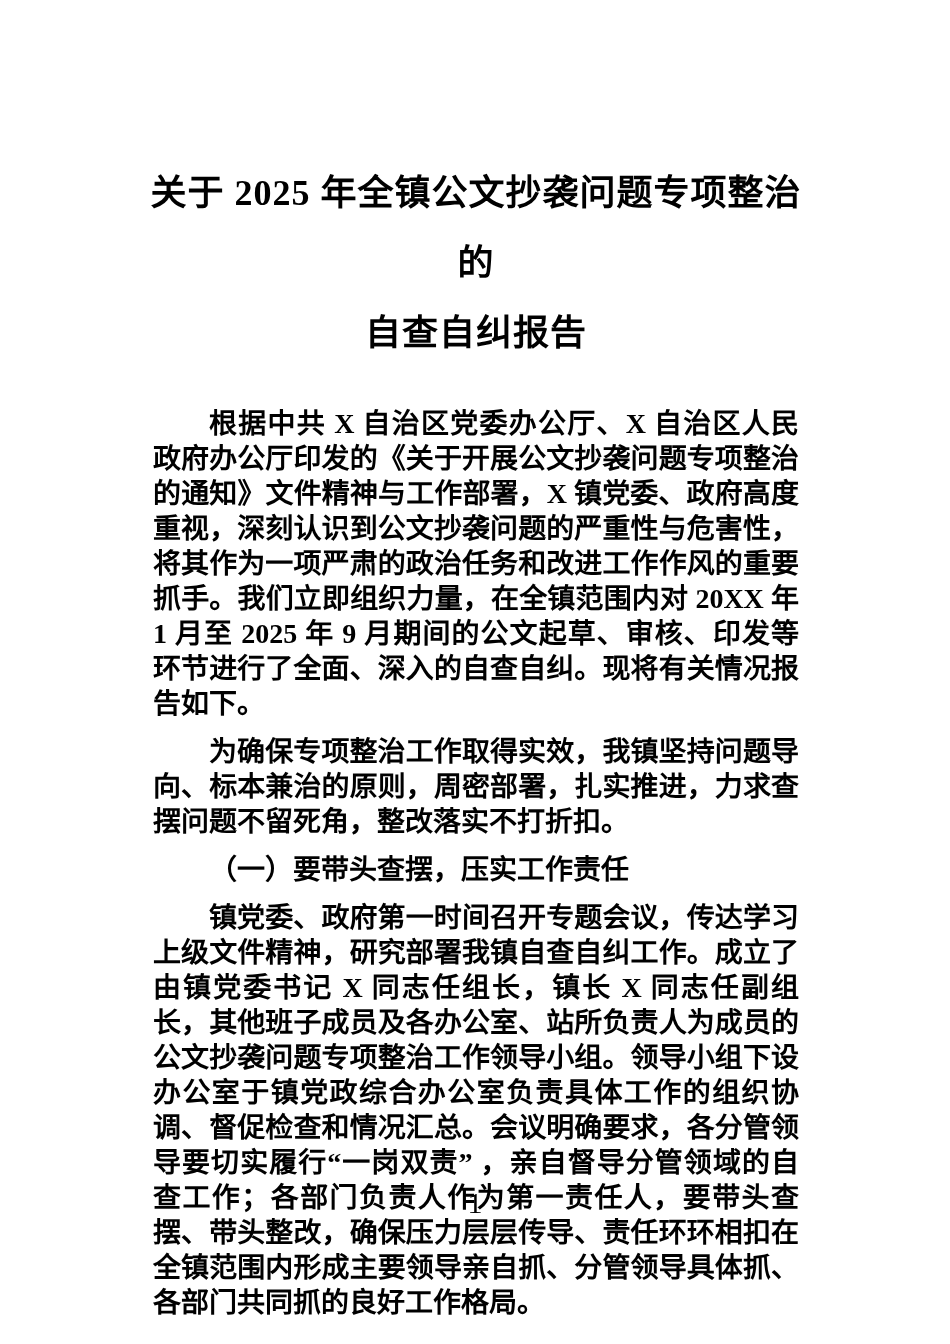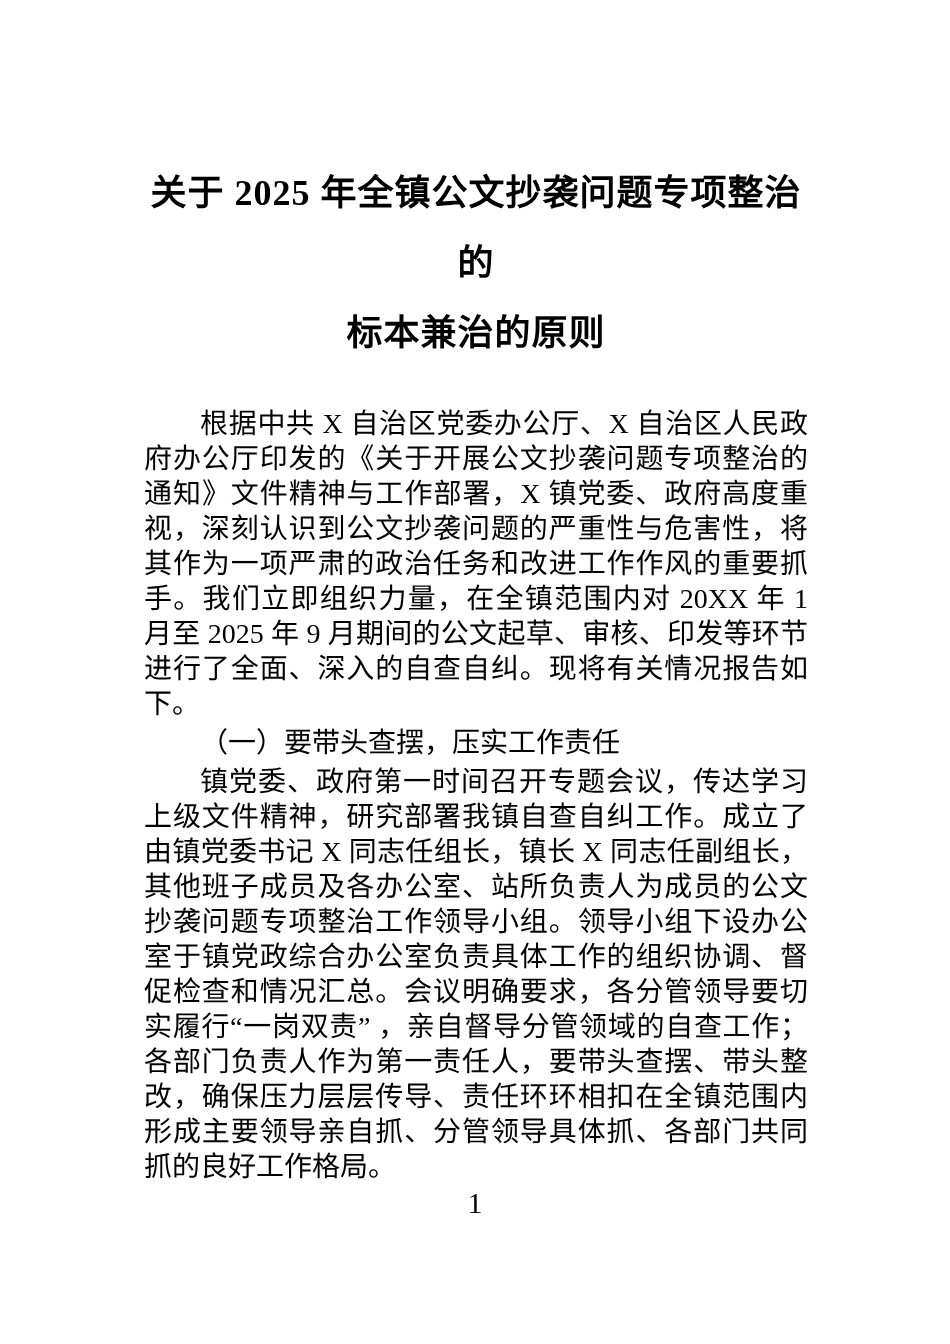--- a/index.html
+++ b/index.html
@@ -28,44 +28,46 @@
     letter-spacing: 1px;
   }
   .doc-body {
     margin-top: 38px;
     font-size: 28px;
     line-height: 35px;
     text-align: justify;
     text-justify: inter-character;
   }
   .doc-body p {
-    margin: 4px;
+    margin: 13px;
     text-indent: 2em;
+    font-weight: bold;
   }
   .page-number {
     position: absolute;
     top: 1186px;
     left: 0;
     width: 100%;
     text-align: center;
     font-size: 30px;
     line-height: 34px;
   }
 </style>
 </head>
 <body>
 
 <div class="page">
 
   <h1 class="doc-title">
     <div>关于 2025 年全镇公文抄袭问题专项整治的</div>
-    <div>标本兼治的原则</div>
+    <div>自查自纠报告</div>
   </h1>
 
   <div class="doc-body">
     <p>根据中共 X 自治区党委办公厅、X 自治区人民政府办公厅印发的《关于开展公文抄袭问题专项整治的通知》文件精神与工作部署，X 镇党委、政府高度重视，深刻认识到公文抄袭问题的严重性与危害性，将其作为一项严肃的政治任务和改进工作作风的重要抓手。我们立即组织力量，在全镇范围内对 20XX 年 1 月至 2025 年 9 月期间的公文起草、审核、印发等环节进行了全面、深入的自查自纠。现将有关情况报告如下。</p>
+    <p>为确保专项整治工作取得实效，我镇坚持问题导向、标本兼治的原则，周密部署，扎实推进，力求查摆问题不留死角，整改落实不打折扣。</p>
     <p>（一）要带头查摆，压实工作责任</p>
     <p>镇党委、政府第一时间召开专题会议，传达学习上级文件精神，研究部署我镇自查自纠工作。成立了由镇党委书记 X 同志任组长，镇长 X 同志任副组长，其他班子成员及各办公室、站所负责人为成员的公文抄袭问题专项整治工作领导小组。领导小组下设办公室于镇党政综合办公室负责具体工作的组织协调、督促检查和情况汇总。会议明确要求，各分管领导要切实履行“一岗双责” ，亲自督导分管领域的自查工作；各部门负责人作为第一责任人，要带头查摆、带头整改，确保压力层层传导、责任环环相扣在全镇范围内形成主要领导亲自抓、分管领导具体抓、各部门共同抓的良好工作格局。</p>
   </div>
 
   <div class="page-number">1</div>
 
 </div>
 
 </body></html>

